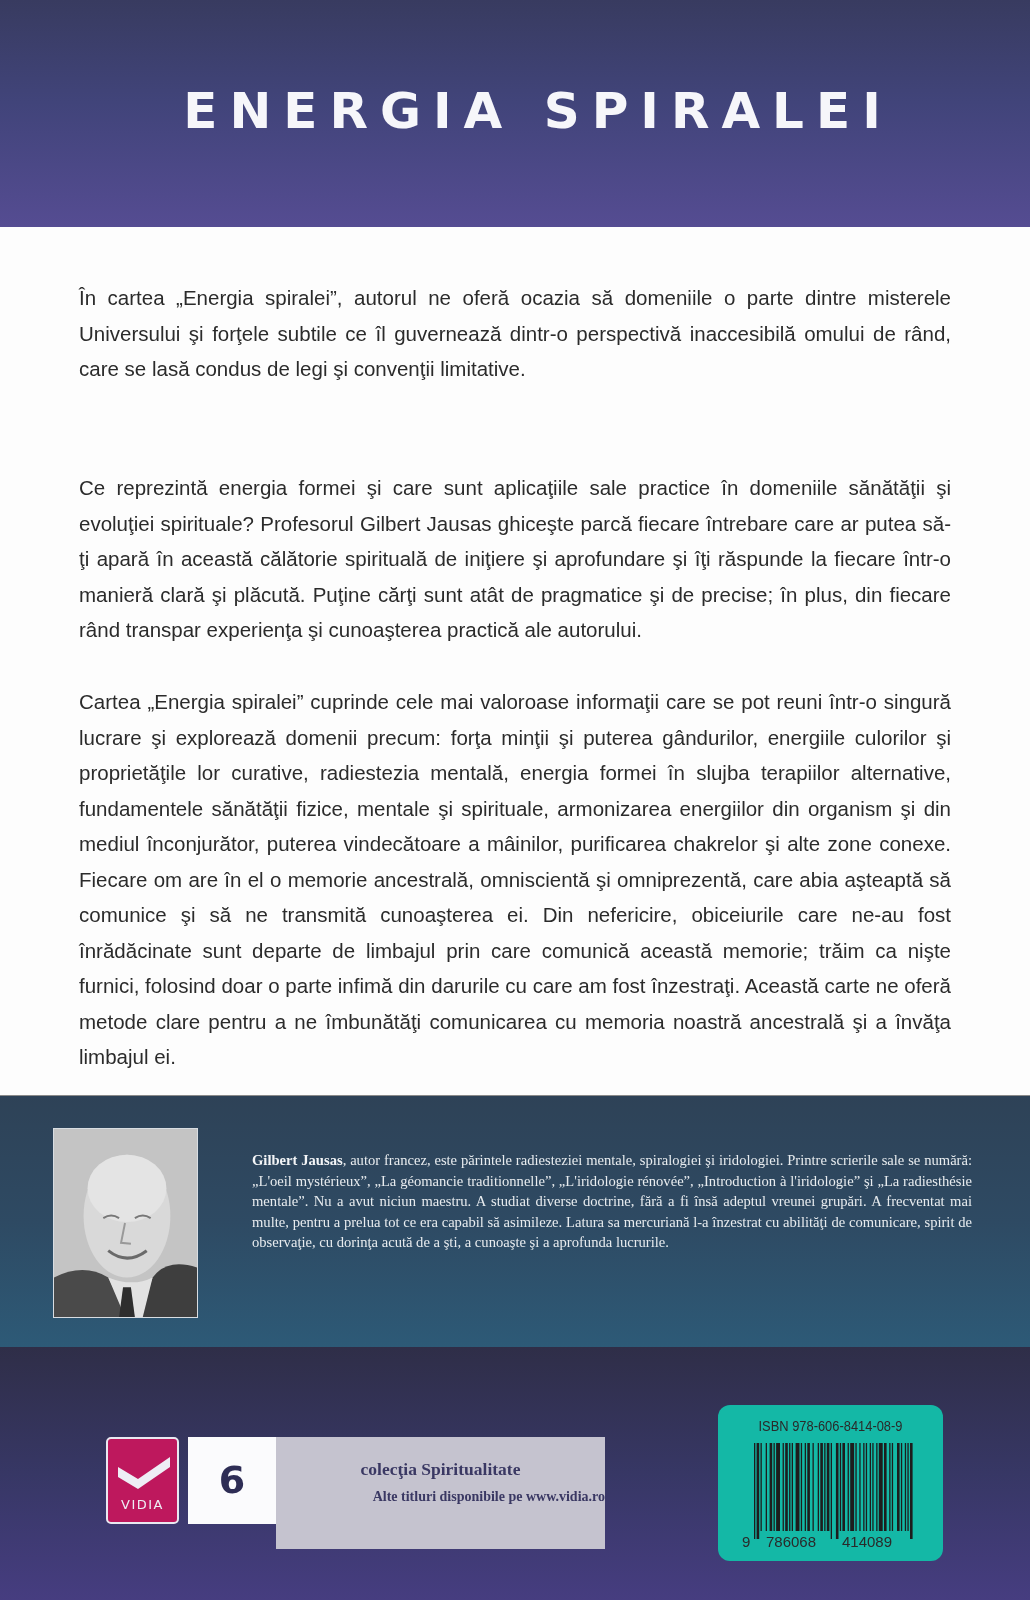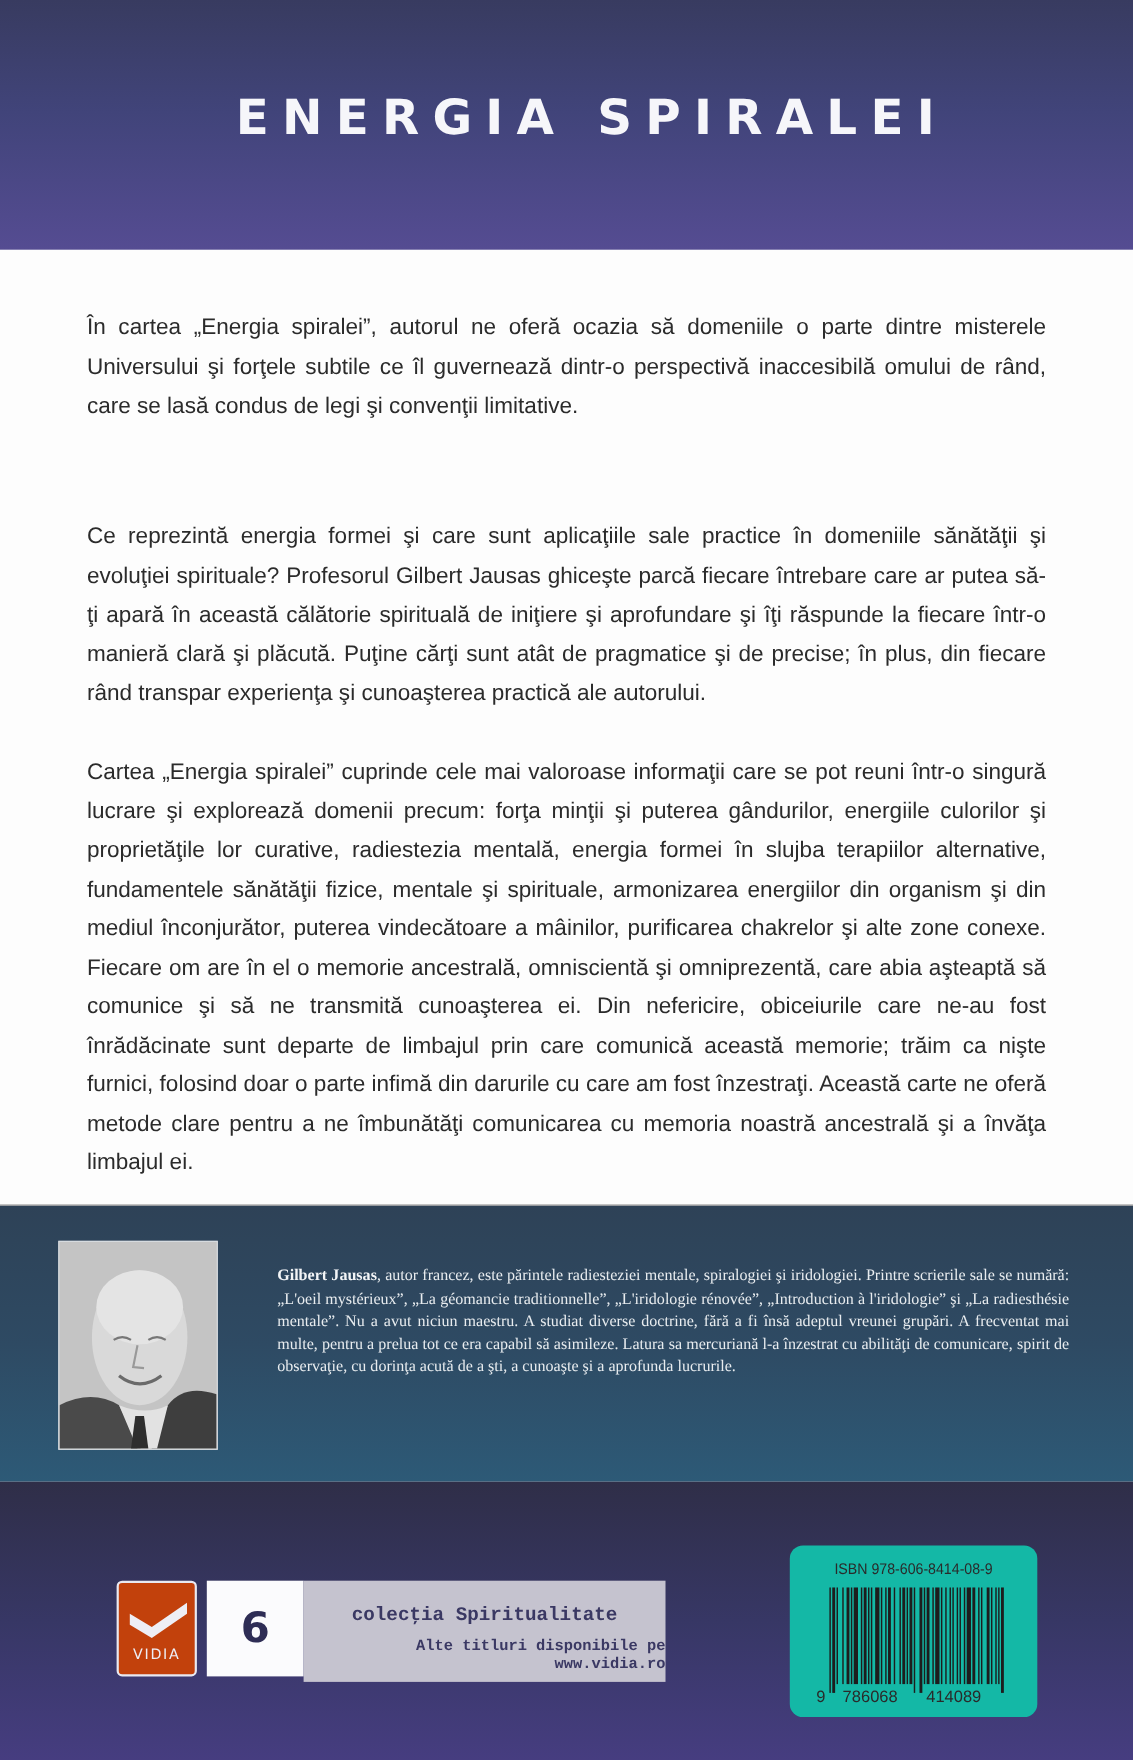--- a/index.html
+++ b/index.html
@@ -6,21 +6,21 @@
   html, body { width: 1030px; height: 1600px; overflow: hidden; background: #fdfdfd; }
   body { position: relative; font-family: "Liberation Sans", sans-serif; }
 
   .top-band {
     position: absolute; left: 0; top: 0; width: 1030px; height: 227px;
     background: linear-gradient(180deg, #383b60 0%, #41447a 45%, #554c92 100%);
   }
   .top-band .title {
     position: absolute; left: 0; right: 0; top: 82px; text-align: center;
     color: #f6f6fa; font-family: "DejaVu Sans", sans-serif; font-weight: bold;
-    font-size: 44px; letter-spacing: 12px; padding-left: 12px; margin-left: 34px;
+    font-size: 50px; letter-spacing: 12px; padding-left: 12px; margin-left: 34px;
   }
 
   .body-text {
     position: absolute; left: 79px; width: 872px;
     font-family: "Liberation Sans Narrow", "Liberation Sans", sans-serif;
     color: #2b2b2b; font-size: 20.5px; line-height: 35.5px; text-align: justify;
     transform-origin: left top;
   }
   .body-text p { margin: 0; }
   #p1 { top: 280px; }
@@ -44,36 +44,36 @@
   }
   .author-bio b { font-weight: bold; color: #f3f5f7; }
 
   .bottom-band {
     position: absolute; left: 0; top: 1347px; width: 1030px; height: 253px;
     background: linear-gradient(180deg, #2f2e48 0%, #373765 50%, #463d80 100%);
   }
 
   .vidia-logo {
     position: absolute; left: 106px; top: 1437px; width: 73px; height: 87px;
-    border: 2px solid #e9e9f1; border-radius: 5px; background: #c2410c;
+    border: 2px solid #e9e9f1; border-radius: 5px; background: #be185d;
   }
   .vidia-logo svg { position: absolute; left: 8px; top: 14px; width: 56px; height: 38px; }
   .vidia-logo .logo-text {
     position: absolute; left: 0; right: 0; bottom: 10px; text-align: center;
     color: #eeeef5; font-size: 13px; letter-spacing: 1.5px; font-family: "DejaVu Sans", sans-serif;
   }
   .series-number-box {
     position: absolute; left: 188px; top: 1437px; width: 88px; height: 87px;
     background: #fbfbfd; color: #2e2d55; font-family: "DejaVu Sans", sans-serif;
     font-weight: bold; font-size: 38px; text-align: center; line-height: 87px;
   }
   .collection-box {
-    position: absolute; left: 276px; top: 1437px; width: 329px; height: 92px;
+    position: absolute; left: 276px; top: 1437px; width: 329px; height: 112px;
     background: #c5c3cf; text-align: center; color: #3a3863;
-    font-family: Liberation Mono, monospace; font-weight: bold;
+    font-family: Liberation Serif, serif; font-weight: bold;
   }
   .collection-box .c1 { position: absolute; left: 0; right: 0; top: 22px; font-size: 17.5px; }
   .collection-box .c2 { position: absolute; left: 0; right: 0; top: 52px; font-size: 14px; text-align: right; }
 
   .isbn-card {
     position: absolute; left: 718px; top: 1405px; width: 225px; height: 156px;
     background: #14b8a6; border-radius: 12px;
   }
   .isbn-card .isbn-text {
     position: absolute; left: 0; right: 0; top: 13px; text-align: center;

